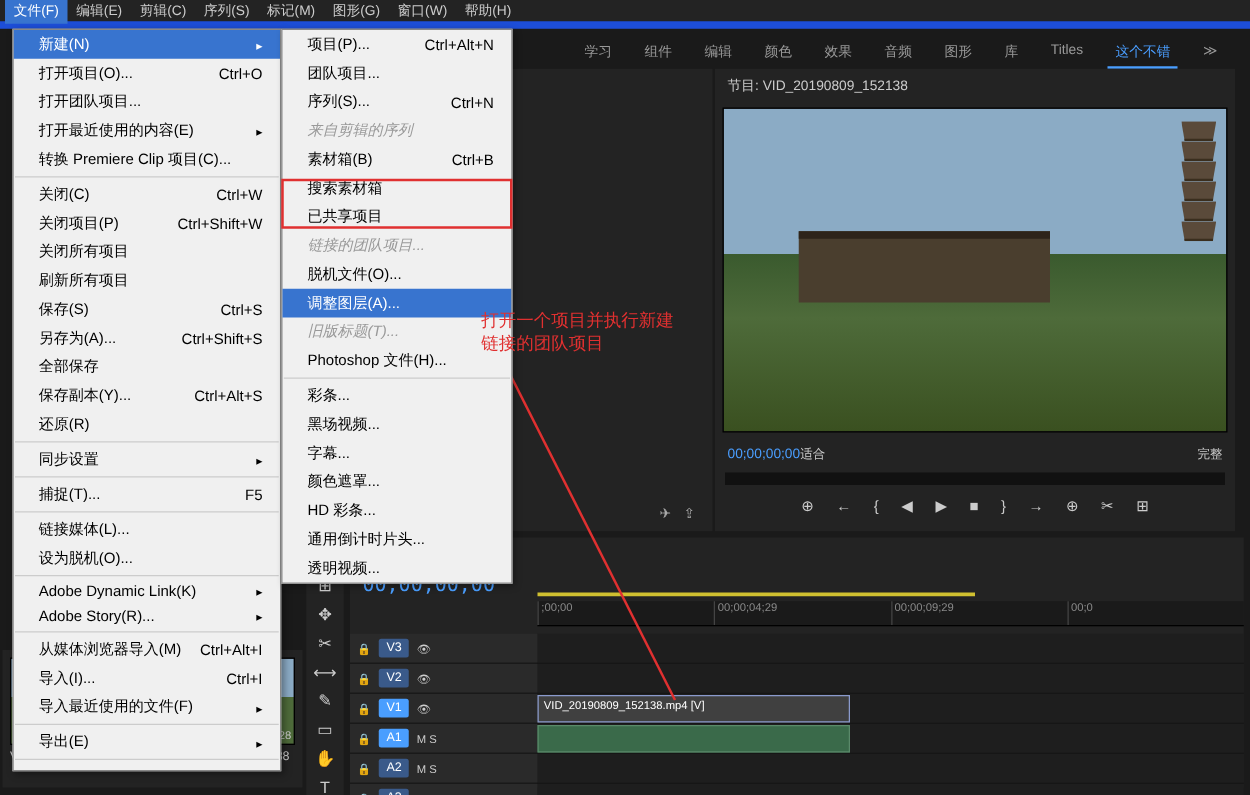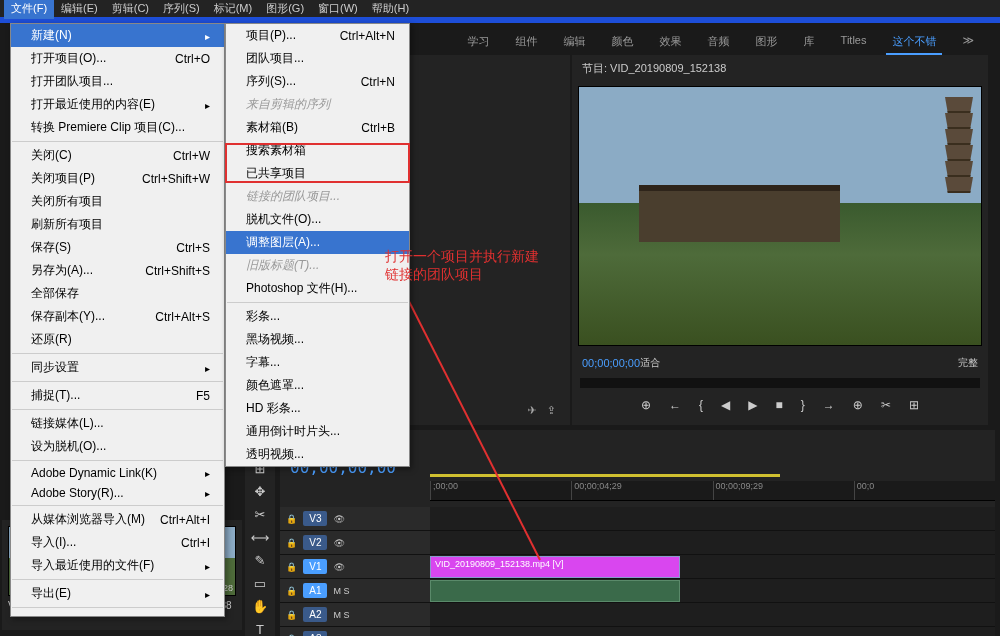--- a/index.html
+++ b/index.html
@@ -34,21 +34,21 @@
 .timecode { color: #4a9eff; font-size: 16px; font-family: monospace; padding: 4px 10px; }
 .ruler { height: 20px; background: #1a1a1a; position: relative; margin-left: 150px; border-bottom: 1px solid #000; display: flex; }
 .ruler span { flex: 1; font-size: 9px; color: #888; border-left: 1px solid #444; padding-left: 2px; }
 .playhead-line { position: absolute; left: 150px; top: 44px; width: 350px; height: 3px; background: #d0c030; }
 .tracks { margin-top: 6px; }
 .track { display: flex; height: 24px; align-items: center; border-bottom: 1px solid #111; }
 .track-head { width: 150px; display: flex; align-items: center; gap: 6px; padding: 0 6px; background: #2a2a2a; height: 100%; font-size: 10px; }
 .track-label { background: #3a5a8a; color: #fff; padding: 2px 6px; font-size: 10px; border-radius: 2px; }
 .track-label.v1 { background: #4a9eff; }
 .track-body { flex: 1; background: #1e1e1e; height: 100%; position: relative; }
-.clip { position: absolute; left: 0; top: 1px; height: 22px; width: 250px; background: #d946ef; border: 1px solid #8a9acc; font-size: 9px; padding: 2px 4px; color: #fff; overflow: hidden; }
+.clip { position: absolute; left: 0; top: 1px; height: 22px; width: 250px; background: #404040; border: 1px solid #8a9acc; font-size: 9px; padding: 2px 4px; color: #fff; overflow: hidden; }
 .clip.audio { background: #3a6a4a; border-color: #5a8a6a; }
 .toolbar { position: absolute; left: 245px; top: 430px; width: 30px; background: #232323; display: flex; flex-direction: column; gap: 8px; padding: 8px 4px; }
 .toolbar span { text-align: center; color: #ccc; font-size: 13px; cursor: pointer; }
 .project-panel { position: absolute; left: 2px; top: 520px; width: 240px; height: 110px; background: #232323; display: flex; gap: 8px; padding: 6px; }
 .thumb { width: 110px; }
 .thumb-img { height: 70px; background: linear-gradient(#8babc5 45%, #4e6b3a 45%); border: 1px solid #000; position: relative; }
 .thumb-dur { position: absolute; right: 2px; bottom: 2px; font-size: 9px; color: #ccc; }
 .thumb-label { font-size: 10px; padding-top: 4px; color: #ccc; overflow: hidden; text-overflow: ellipsis; }
 .source-panel { position: absolute; left: 280px; top: 55px; width: 290px; height: 370px; background: #232323; }
 .source-tc { position: absolute; bottom: 50px; left: 10px; font-size: 11px; color: #888; }

